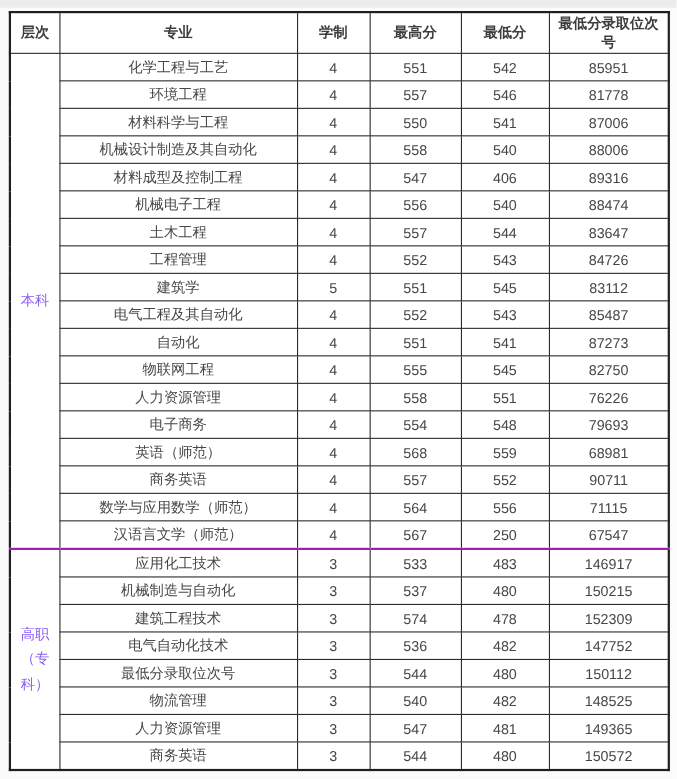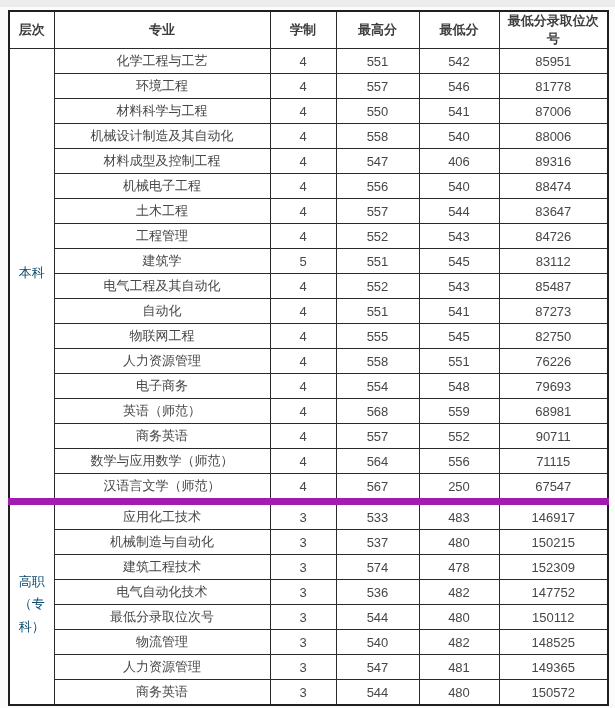--- a/index.html
+++ b/index.html
@@ -51,25 +51,25 @@
     color: #3d3d3d;
     border-bottom: 1px solid #2b2b2b;
   }
   table.score-table tbody td {
     height: 24px;
     font-weight: normal;
   }
   td.level-cell {
     white-space: pre-line;
     line-height: 1.7;
-    color: #0c4a6e;
+    color: #8b5cf6;
     margin-top: 39px;
   }
   tr.section-start td {
-    border-top: 7px solid #a21caf;
+    border-top: 2px solid #a21caf;
   }
 </style>
 </head>
 <body>
 
 <div class="page">
   <table class="score-table">
     <colgroup>
       <col style="width:45px">
       <col style="width:216px">

